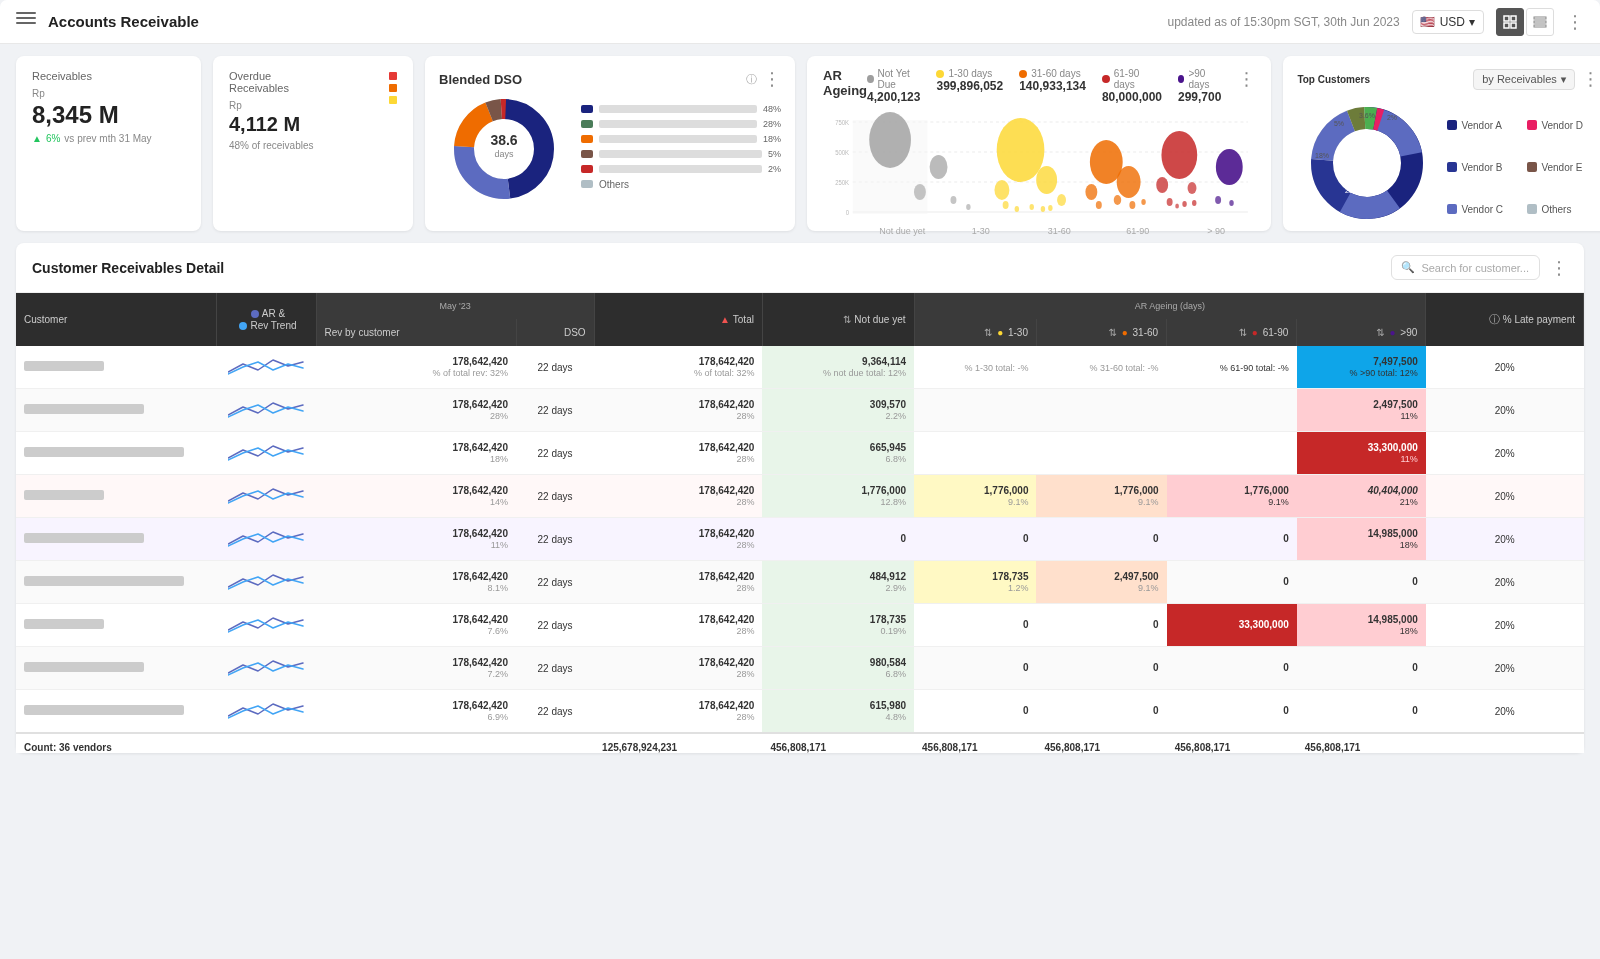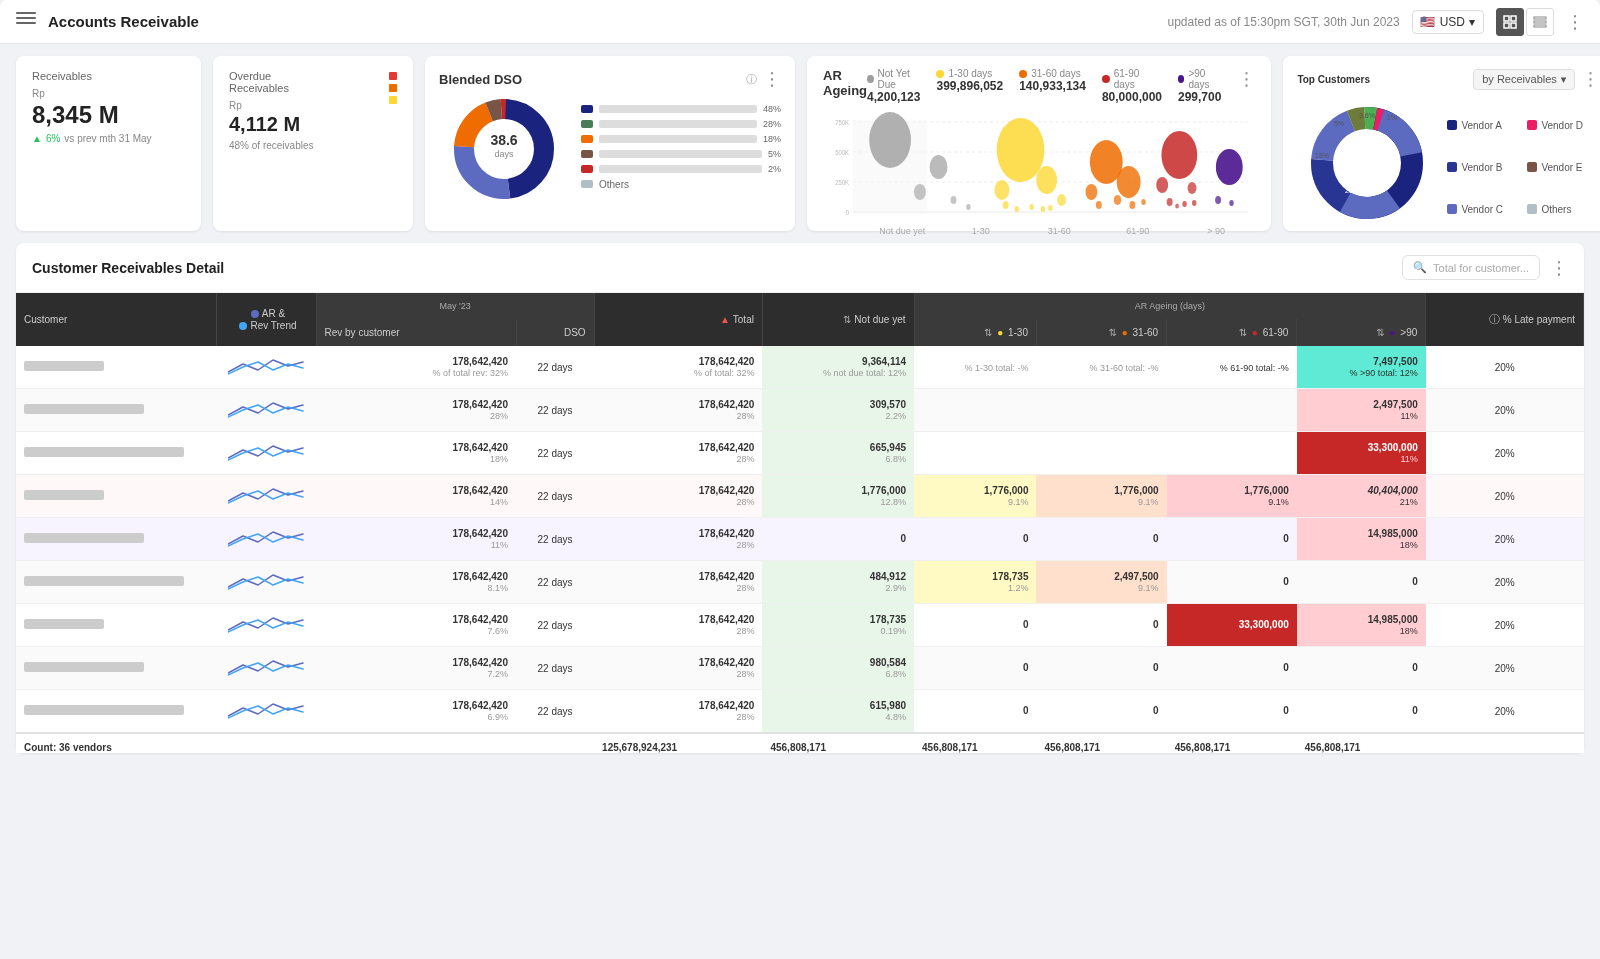--- a/index.html
+++ b/index.html
@@ -391,21 +391,21 @@
         </div>
       </div>
     </div>
 
     <div class="detail-card">
       <div class="detail-header">
         <span class="detail-title">Customer Receivables Detail</span>
         <div class="detail-actions">
           <div class="search-box">
             <span>🔍</span>
-            <span>Total for customer...</span>
+            <span>Search for customer...</span>
           </div>
           <span class="more-btn">⋮</span>
         </div>
       </div>
       <div class="table-wrapper">
         <table>
           <thead>
             <tr>
               <th rowspan="2" style="text-align:left;background:#2d2d2d;color:#ccc;min-width:200px;">
                 <span>Customer</span>
@@ -511,21 +511,21 @@
           <span class="td-main"></span>
           <span class="td-sub">% 31-60 total: -%</span>
         </div>
       </td>
       <td style="color:inherit;">
         <div class="cell-val">
           <span class="td-main" style="color:inherit;"></span>
           <span class="td-sub" style="color:inherit;">% 61-90 total: -%</span>
         </div>
       </td>
-      <td style="background:#5eead4;">
+      <td style="background:#0ea5e9;">
         <div class="cell-val">
           <span class="td-main" style="color:inherit;">7,497,500</span>
           <span class="td-sub" style="color:inherit;">% &gt;90 total: 12%</span>
         </div>
       </td>
       <td style="text-align:center;">
         <span>20%</span>
       </td>
     </tr>
               <tr>

